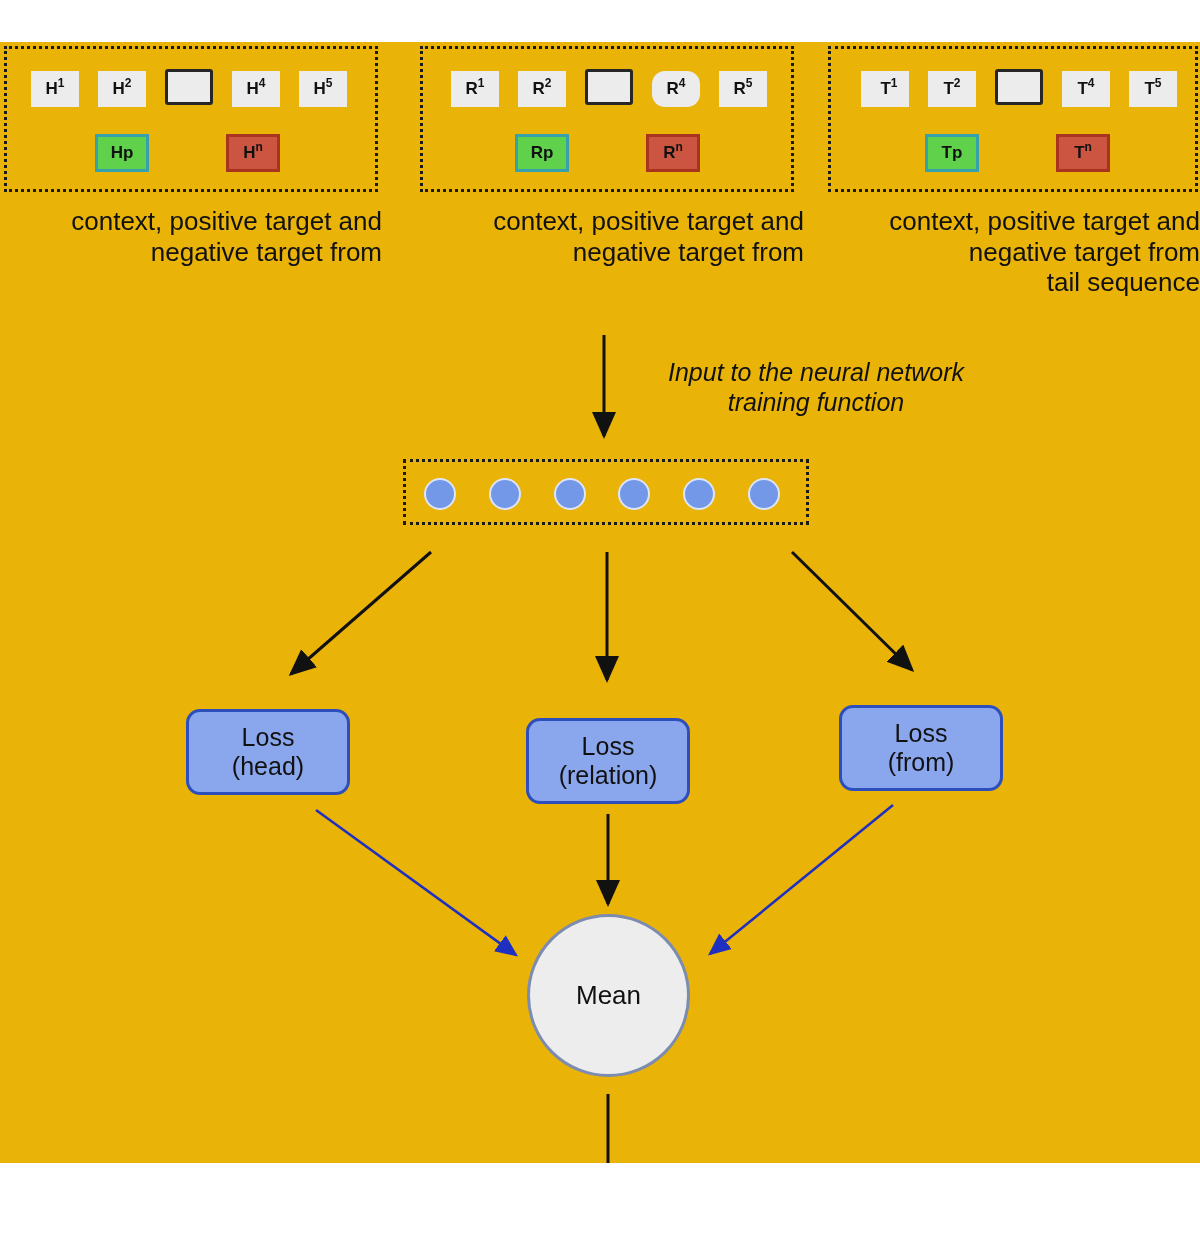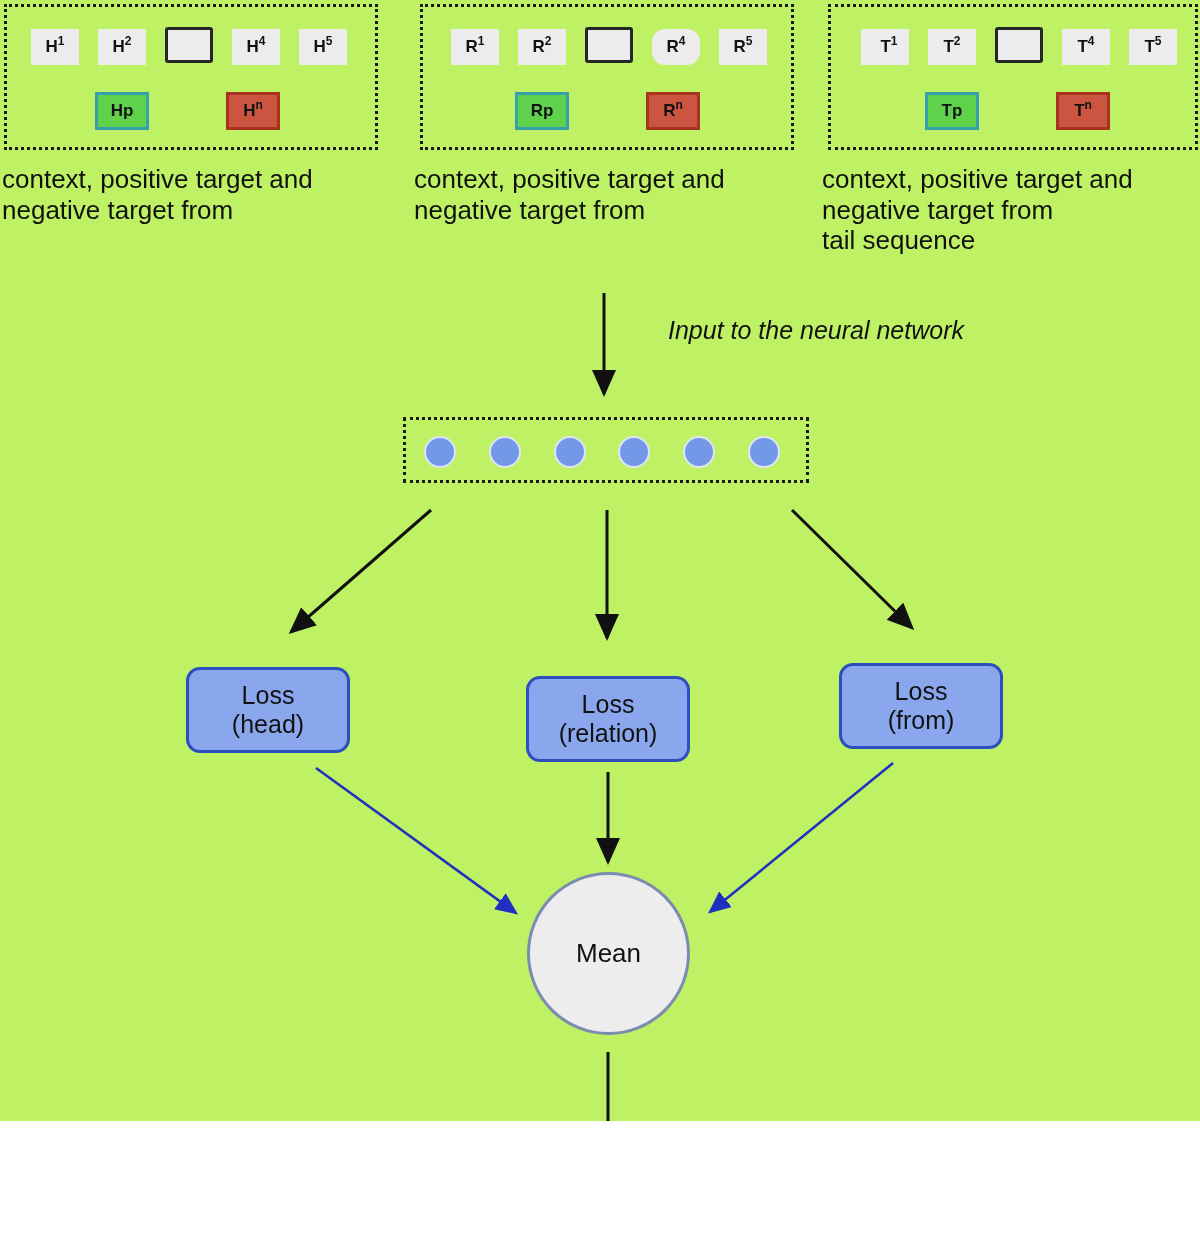--- a/index.html
+++ b/index.html
@@ -7,22 +7,23 @@
     padding: 0;
     background: #ffffff;
   }
   body {
     font-family: "Liberation Sans", sans-serif;
   }
   #canvas {
     position: relative;
     width: 1200px;
     height: 1121px;
-    background: #bef264;
+    background: #eab308;
     overflow: hidden;
+    margin-top: 42px;
   }
 
   
   .seq-panel {
     position: absolute;
     top: 4px;
     height: 146px;
     border: 3px dotted #1a1a1a;
     box-sizing: border-box;
   }
@@ -73,21 +74,21 @@
   .target sup {
     font-size: 12px;
     font-weight: bold;
     line-height: 0;
     vertical-align: super;
   }
 
   
   .caption {
     position: absolute;
-    text-align: left;
+    text-align: right;
     font-size: 26px;
     line-height: 1.18;
     color: #111111;
   }
 
   
   .note {
     position: absolute;
     text-align: center;
     font-size: 25px;
@@ -247,20 +248,21 @@
   </div>
 
   <div class="caption" id="caption-tail" style="left:822px; top:164px; width:378px;">
     <div>context, positive target and</div>
     <div>negative target from</div>
     <div>tail sequence</div>
   </div>
 
   <div class="note" id="input-note" style="left:616px; top:315px; width:400px;">
     <div>Input to the neural network</div>
+    <div>training function</div>
   </div>
 
   <div id="embedding-box">
     <div class="emb-dot" style="left:18px;"></div>
     <div class="emb-dot" style="left:83px;"></div>
     <div class="emb-dot" style="left:148px;"></div>
     <div class="emb-dot" style="left:212px;"></div>
     <div class="emb-dot" style="left:277px;"></div>
     <div class="emb-dot" style="left:342px;"></div>
   </div>

